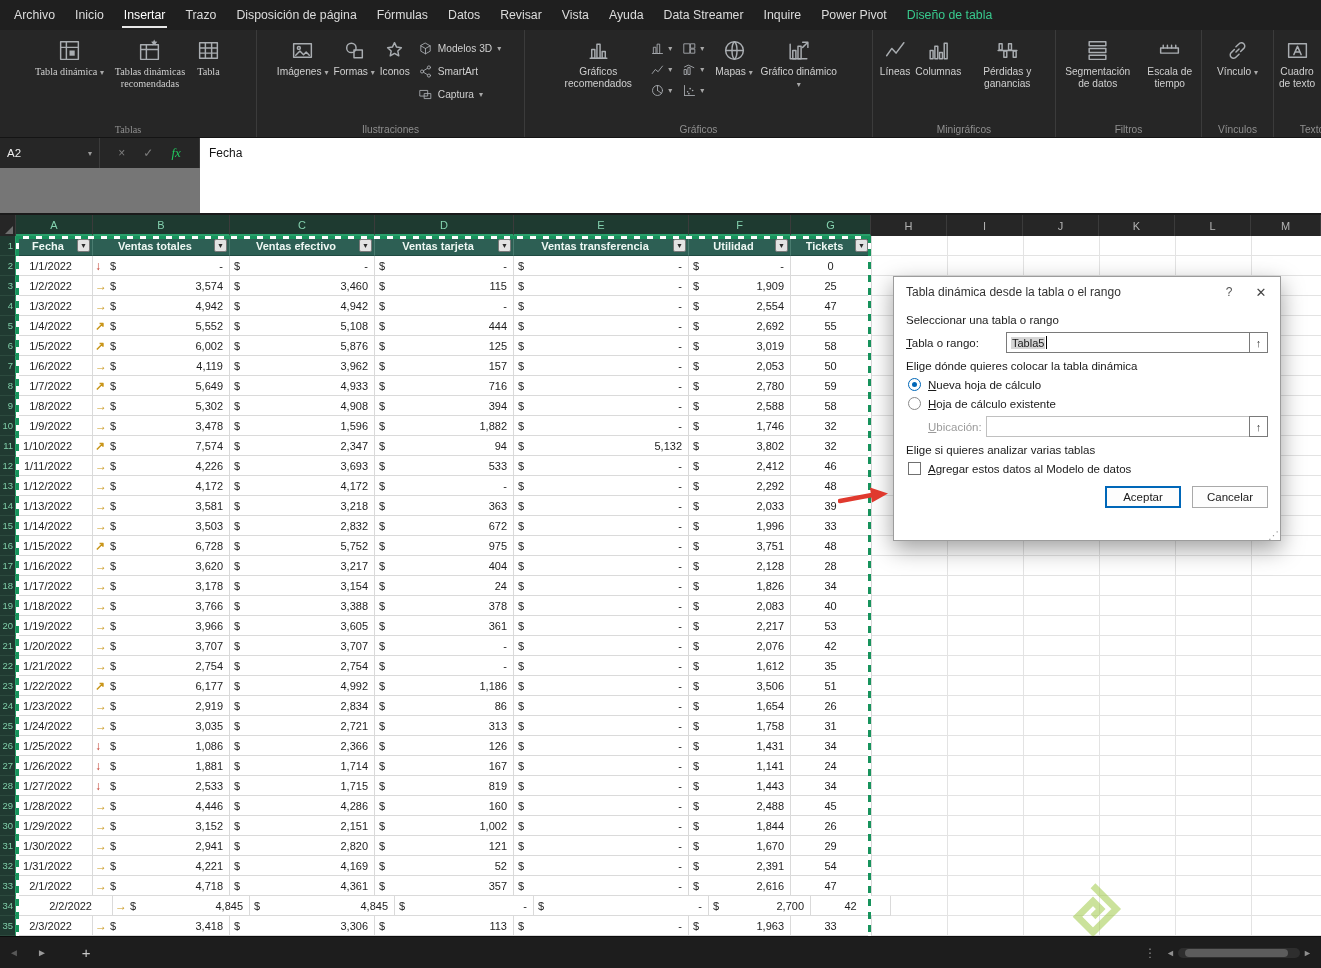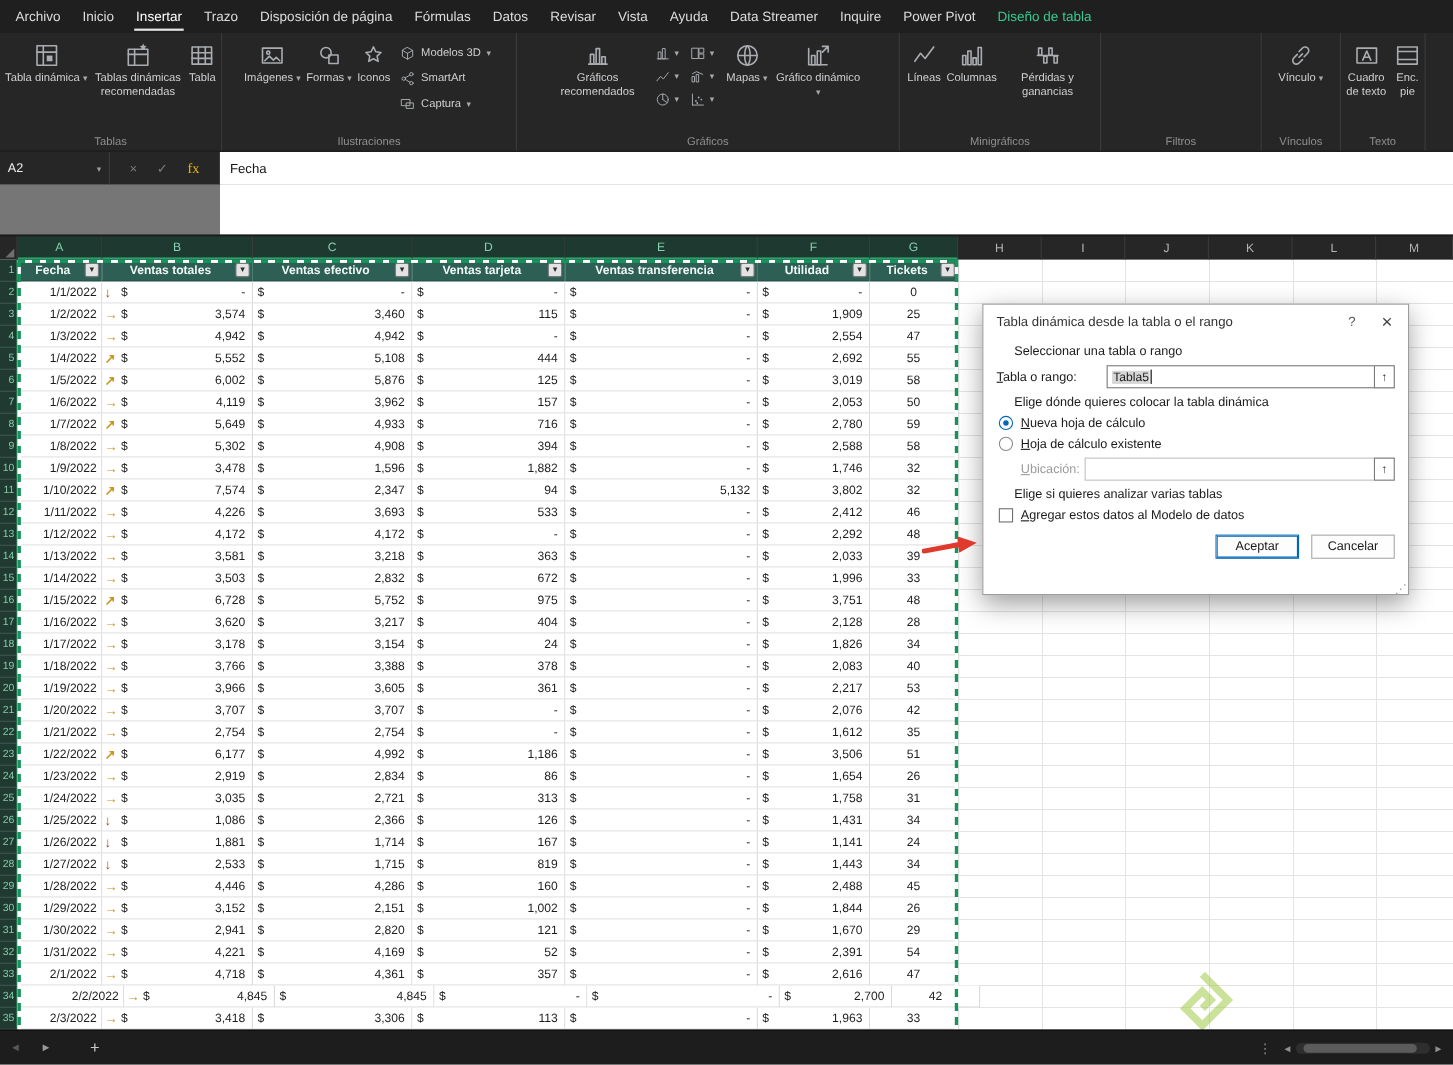--- a/index.html
+++ b/index.html
@@ -35,21 +35,21 @@
   .cgbtn{display:flex;align-items:center;gap:3px}
   .ric14,.ric14 svg{width:15px;height:15px;display:block}
 
   
   .formula-row{position:absolute;left:0;top:138px;width:100%;height:30px;background:#262626;display:flex;z-index:9}
   .namebox{width:100px;display:flex;align-items:center;justify-content:space-between;
     padding:0 7px;color:#ececec;font-size:11.5px;border-right:1px solid #3b3b3b}
   .nb-caret{color:#9a9a9a;font-size:8px}
   .fx-area{width:100px;display:flex;align-items:center;justify-content:space-evenly;border-right:1px solid #3b3b3b}
   .fxi{font-size:12px;color:#7d7d7d}
-  .fxi.fx{color:#eab308;font-family:"Liberation Serif",serif;font-size:13px}
+  .fxi.fx{font-style:italic;color:#22c55e;font-family:"Liberation Serif",serif;font-size:13px}
   .formula-input{flex:1;background:#fff;color:#141414;font-size:12px;display:flex;align-items:center;padding:0 9px}
   .formula-ext{position:absolute;left:0;top:168px;width:100%;height:45px;display:flex;z-index:9}
   .fe-left{width:200px;background:#767676}
   .fe-right{flex:1;background:#fff}
 
   
   .colheaders{position:absolute;left:0;top:213px;width:100%;height:23px;background:#262626;
     display:flex;border-top:2px solid #1a1a1a;z-index:8}
   .corner{width:16px;position:relative;border-right:1px solid #3b3b3b;flex:0 0 16px}
   .corner::after{content:"";position:absolute;right:2px;bottom:2px;
@@ -61,21 +61,21 @@
   
   .grid{position:absolute;left:0;top:236px;width:100%;height:700px;background:#fff;z-index:1}
   .emptyarea{position:absolute;left:871px;top:0;right:0;bottom:0;border-left:1px solid #d9d9d9;
     background-image:repeating-linear-gradient(to right,transparent 0 75px,#e3e3e3 75px 76px),
       repeating-linear-gradient(to bottom,transparent 0 19px,#e3e3e3 19px 20px)}
   .row{display:flex;height:20px}
   .rowhdr{flex:0 0 16px;display:flex;align-items:center;justify-content:flex-end;padding-right:2px;
     font-size:9.5px;background:#203a31;color:#7fcda8;border-bottom:1px solid #2c4a3e;border-right:1px solid #2aa06b}
   .cell{border-right:1px solid #dadada;border-bottom:1px solid #dadada;font-size:11px;color:#1d1d1d;
     display:flex;align-items:center;position:relative;flex:0 0 auto;background:#fff}
-  .c-date{justify-content:flex-end;padding-right:4px}
+  .c-date{justify-content:flex-end;padding-right:20px}
   .c-money .dol{position:absolute;left:4px}
   .c-money.has-icon .dol{left:17px}
   .c-money .val{margin-left:auto;padding-right:6px}
   .cfi{position:absolute;left:2px;font-size:12px;font-weight:700;line-height:1}
   .c-tick{justify-content:center}
   .hdr-row .hcell{background:#2d5f54;border-right:1px solid #4a7c70;border-bottom:1px solid #1f4a41;
     color:#eef7f3;font-size:11px;font-weight:700;display:flex;align-items:center;justify-content:center;
     position:relative;flex:0 0 auto}
   .hlbl{padding-right:12px;white-space:nowrap;overflow:hidden}
   .filterbtn{position:absolute;right:2px;top:3px;width:13px;height:13px;background:#e3e3e3;
@@ -96,21 +96,21 @@
   .red-arrow{position:absolute;left:838px;top:486px;z-index:45}
 
   
   .dialog{position:absolute;left:893px;top:276px;width:388px;height:265px;background:#fff;
     border:1px solid #9c9c9c;box-shadow:0 8px 22px rgba(0,0,0,.38);z-index:40;font-size:11.5px;color:#1a1a1a}
   .dlg-title{height:30px;display:flex;align-items:center;padding:0 2px 0 12px;font-size:12px;color:#333}
   .dlg-title .ttl{flex:1}
   .dlg-help{width:30px;text-align:center;color:#555;font-size:12px}
   .dlg-close{width:34px;text-align:center;color:#444;font-size:13px}
   .dlg-body{padding:0 12px}
-  .sect{margin:7px 16px 6px;color:#1a1a1a}
+  .sect{margin:7px 0 6px;color:#1a1a1a}
   .frow{display:flex;align-items:center;margin:5px 0}
   .frow .flabel{width:100px;flex:0 0 100px}
   .ak{display:inline-block}
   .ak::first-letter{text-decoration:underline}
   .inputwrap{flex:1;height:21px;border:1px solid #7a7a7a;position:relative;
     display:flex;align-items:center;padding:0 22px 0 4px;background:#fff;font-size:11px}
   .refedit{position:absolute;right:-1px;top:-1px;bottom:-1px;width:19px;border:1px solid #7a7a7a;
     display:flex;align-items:center;justify-content:center;font-size:11px;color:#333;background:#fff}
   .seltext{background:#d6d6d6;padding:0 1px}
   .caret-bar{width:1px;height:13px;background:#000;margin-left:1px}
@@ -162,21 +162,21 @@
       <div class="rtab">Revisar</div>
       <div class="rtab">Vista</div>
       <div class="rtab">Ayuda</div>
       <div class="rtab">Data Streamer</div>
       <div class="rtab">Inquire</div>
       <div class="rtab">Power Pivot</div>
       <div class="rtab contextual">Diseño de tabla</div>
     </div>
 
   <div class="ribbon">
-      <div class="rgroup" style="width: 202px;">
+      <div class="rgroup" style="width: 257px; font-family: Liberation Serif, serif;">
         <div class="rbtns">
           <div class="rbtn-big">
             <span class="ric24">
               <svg viewBox="0 0 24 24" fill="none" stroke="#a9adb1" stroke-width="1.4" stroke-linecap="round" stroke-linejoin="round">
                 <rect x="3.5" y="3.5" width="17" height="17"></rect>
                 <path d="M3.5 9h17M9 3.5v17"></path>
                 <rect x="12" y="12" width="5" height="5" fill="#a9adb1" stroke="none"></rect>
               </svg>
             </span>
             <span class="rlbl">Tabla dinámica <span class="caret">▾</span></span>
@@ -395,20 +395,41 @@
                 <rect x="13" y="5.5" width="2.8" height="6"></rect>
                 <rect x="17.5" y="12.5" width="2.8" height="6"></rect>
               </svg>
             </span>
             <span class="rlbl">Pérdidas y ganancias</span>
           </div>
         </div>
         <div class="rglabel">Minigráficos</div>
       </div>
       <div class="rgroup" style="width: 146px;">
+        <div class="rbtns">
+          <div class="rbtn-big">
+            <span class="ric24">
+              <svg viewBox="0 0 24 24" fill="none" stroke="#a9adb1" stroke-width="1.4" stroke-linecap="round" stroke-linejoin="round">
+                <rect x="4" y="3.5" width="16" height="4"></rect>
+                <rect x="4" y="10" width="16" height="4"></rect>
+                <rect x="4" y="16.5" width="16" height="4"></rect>
+              </svg>
+            </span>
+            <span class="rlbl">Segmentación de datos</span>
+          </div>
+          <div class="rbtn-big">
+            <span class="ric24">
+              <svg viewBox="0 0 24 24" fill="none" stroke="#a9adb1" stroke-width="1.4" stroke-linecap="round" stroke-linejoin="round">
+                <rect x="3.5" y="9.5" width="17" height="5"></rect>
+                <path d="M6 9.5V7M10 9.5V7M14 9.5V7M18 9.5V7"></path>
+              </svg>
+            </span>
+            <span class="rlbl">Escala de tiempo</span>
+          </div>
+        </div>
         <div class="rglabel">Filtros</div>
       </div>
       <div class="rgroup" style="width: 72px;">
         <div class="rbtns">
           <div class="rbtn-big">
             <span class="ric24">
               <svg viewBox="0 0 24 24" fill="none" stroke="#a9adb1" stroke-width="1.4" stroke-linecap="round" stroke-linejoin="round">
                 <path d="M10.5 13.5l3-3"></path>
                 <path d="M9 11l-2.8 2.8a3.2 3.2 0 104.5 4.5l2.8-2.8"></path>
                 <path d="M15 13l2.8-2.8a3.2 3.2 0 10-4.5-4.5L10.5 8.5"></path>

